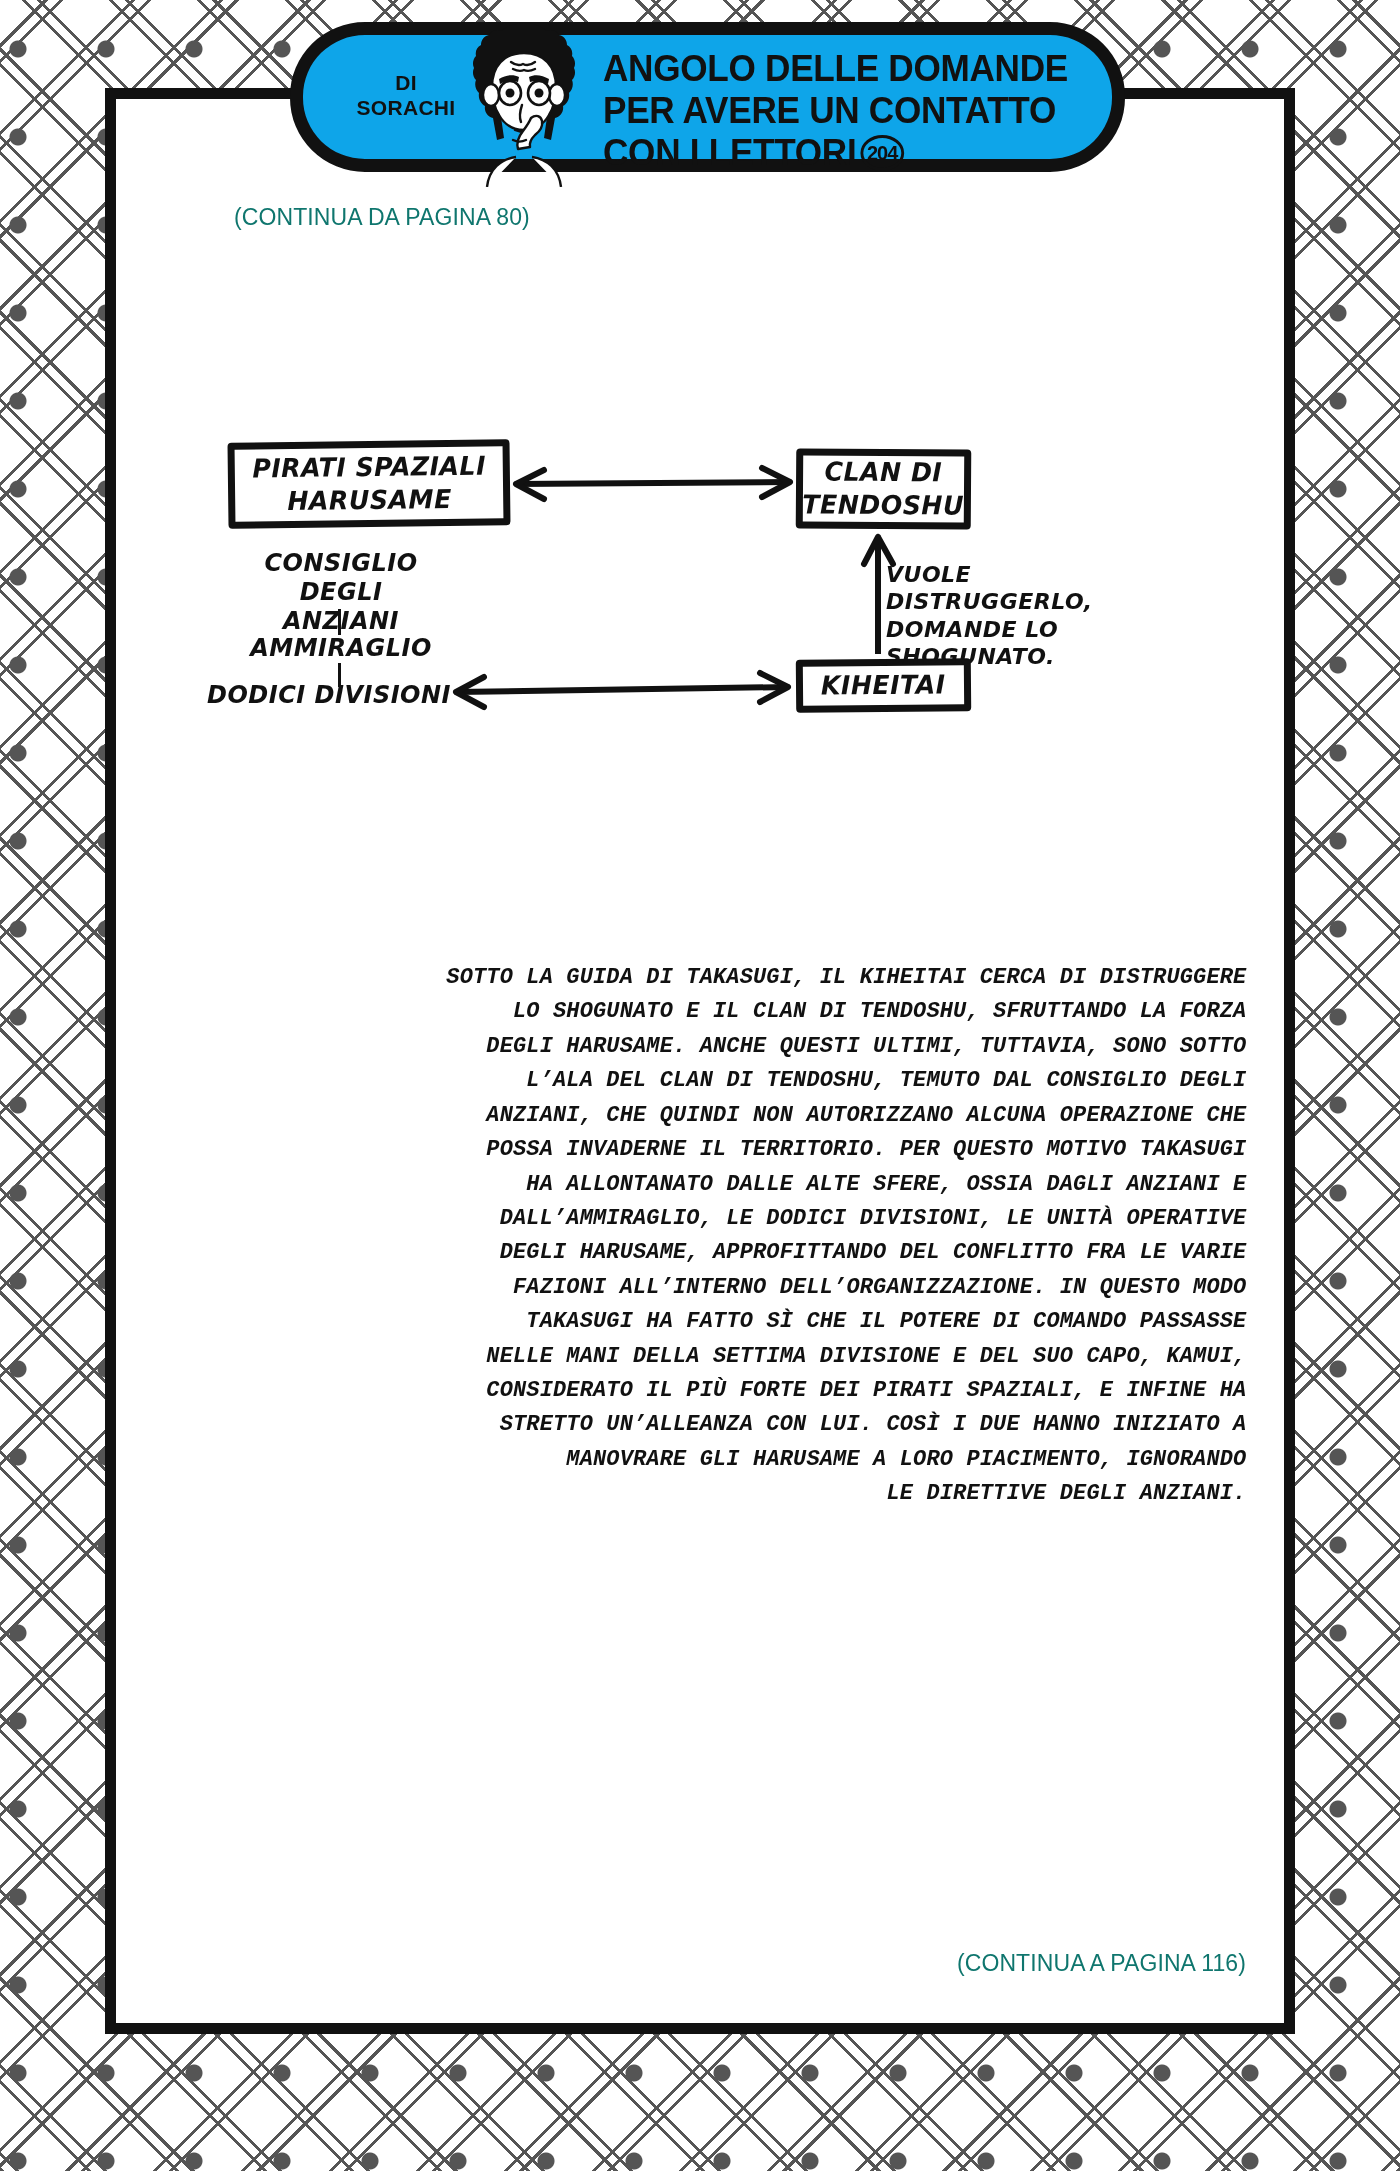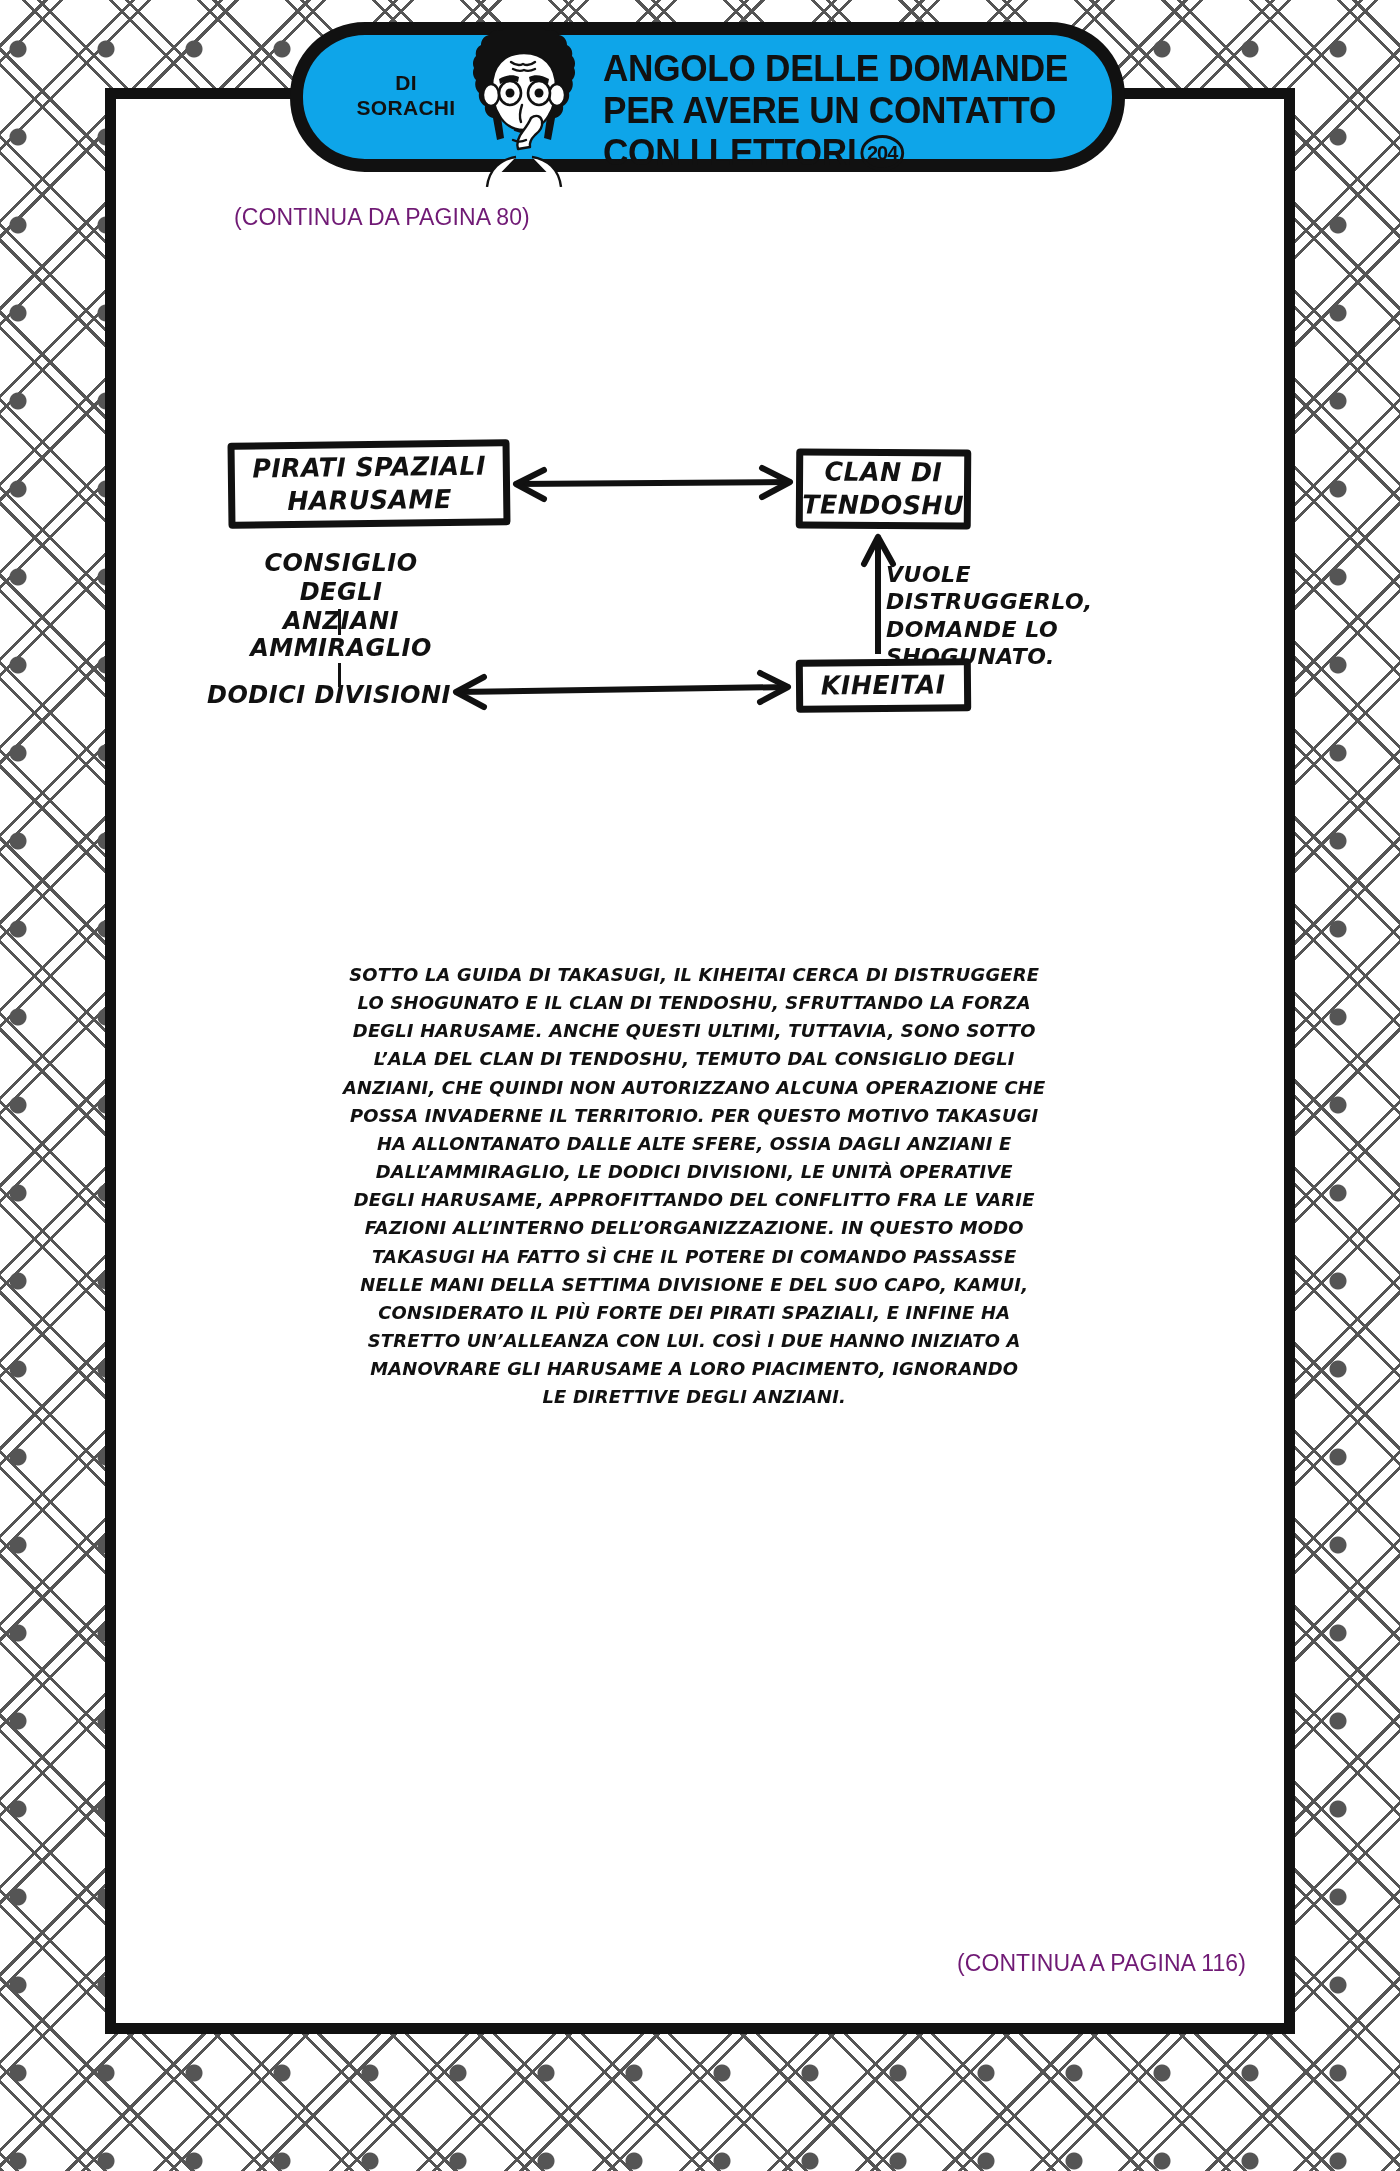--- a/index.html
+++ b/index.html
@@ -117,21 +117,21 @@
     margin-left: 4px;
     font-weight: bold;
     letter-spacing: -1px;
   }
 
   
   .continua {
     position: absolute;
     font-size: 23px;
     font-weight: normal;
-    color: #701a75;
+    color: #0f766e;
     letter-spacing: .1px;
   }
   #continua-top { left: 118px; top: 105px; }
   #continua-bottom { right: 38px; bottom: 46px; }
 
   
   .hand {
     font-family: "DejaVu Sans", sans-serif;
     font-weight: bold;
     font-style: italic;
@@ -210,24 +210,25 @@
   #vline-2 { left: 222px; top: 414px; height: 24px; }
 
   .arrow-svg { position: absolute; overflow: visible; }
 
   
   #body-text {
     position: absolute;
     left: 26px;
     top: 862px;
     width: 1110px;
-    font-size: 18px;
+    font-size: 22px;
     line-height: 1.565;
     letter-spacing: 0.2px;
-    text-align: center;
+    text-align: right;
+    font-family: Liberation Mono, monospace;
   }
   #body-text .ln { display: block; white-space: nowrap; transform: scaleX(0.995); transform-origin: left center; }
 </style>
 </head>
 <body>
 
 <div id="page"></div>
 
 <div id="panel">
 

